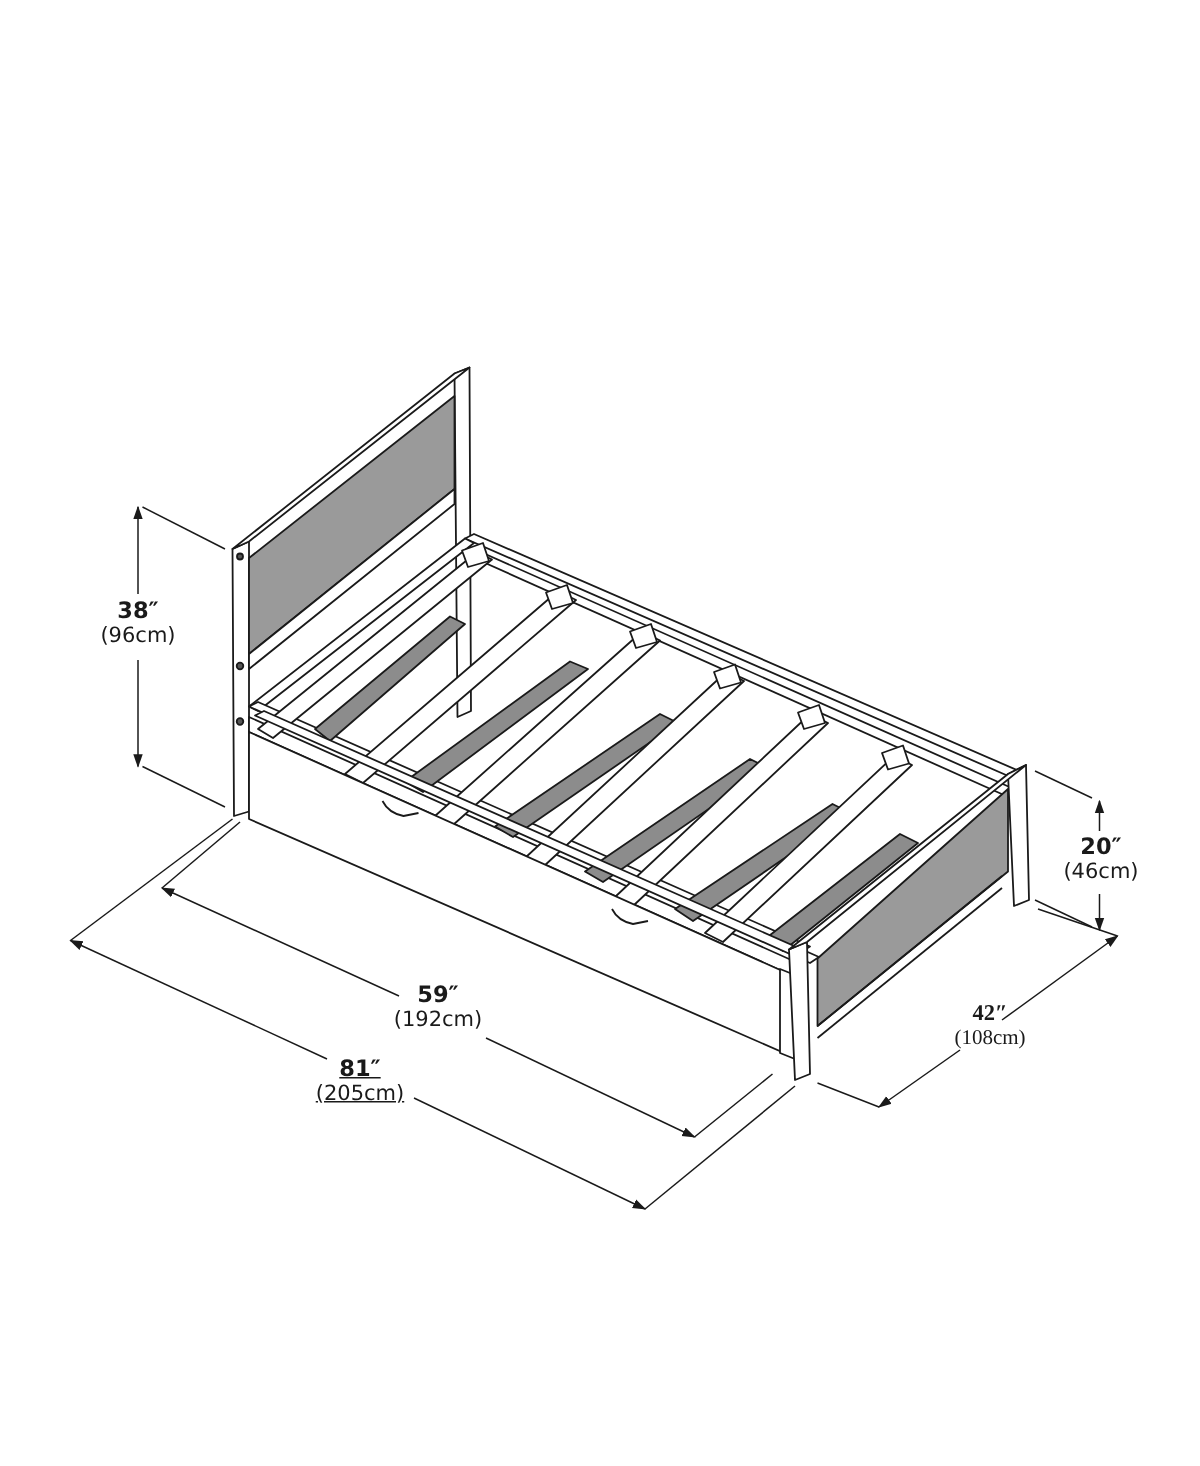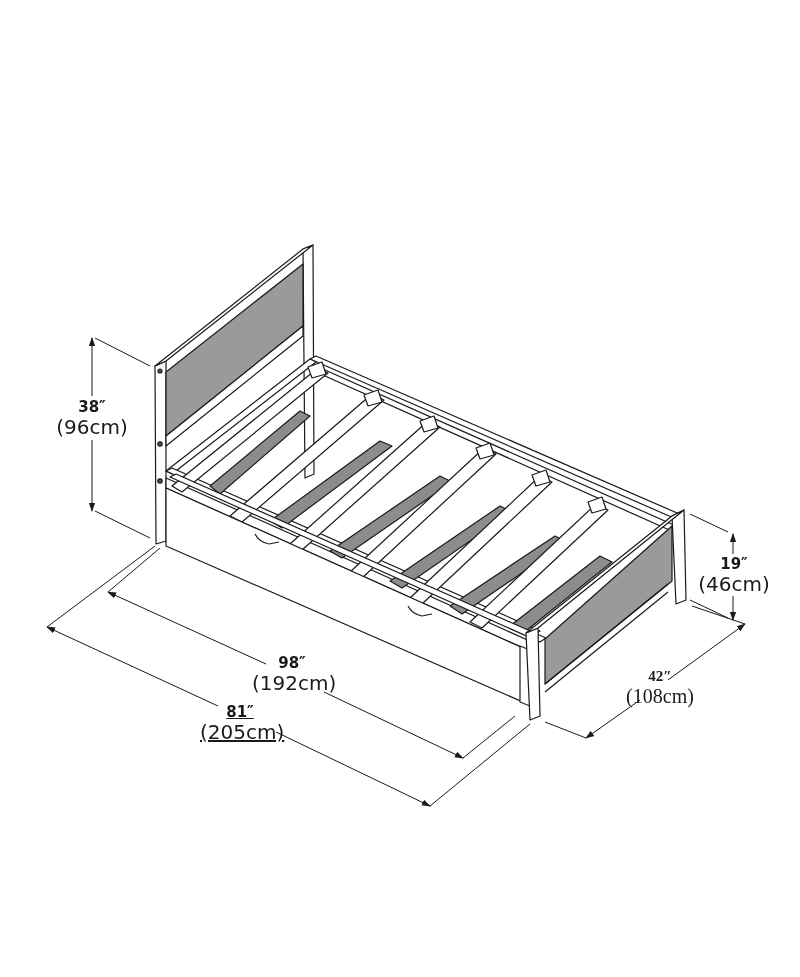--- a/index.html
+++ b/index.html
@@ -1,20 +1,20 @@
 <!DOCTYPE html>
 <html><head>
   <meta charset="utf-8">
   <style>
     html, body { margin: 0; padding: 0; background: #ffffff; }
     body { width: 800px; height: 977px; position: relative; overflow: hidden; font-family: "DejaVu Sans", sans-serif; }
     #canvas { position: absolute; left: 0; top: 16px; width: 636px; height: 977px; }
     .dim-label { position: absolute; text-align: center; color: #1a1a1a; line-height: 1.15; }
     .dim-label .in { font-weight: bold; font-size: 15px; display: block; }
-    .dim-label .cm { font-size: 20px; display: block; }
+    .dim-label .cm { font-size: 14px; display: block; }
   </style>
 </head>
 <body>
 
 <div id="canvas">
   <svg width="800" height="977" viewBox="0 0 800 977" xmlns="http://www.w3.org/2000/svg">
     <defs>
       <marker id="arrow" viewBox="0 0 10 10" refX="9" refY="5" markerWidth="9" markerHeight="9" orient="auto-start-reverse">
         <path d="M0,1.5 L10,5 L0,8.5 z" fill="#1a1a1a"></path>
       </marker>
@@ -133,26 +133,26 @@
     </g>
   </svg>
 
   
   <div class="dim-label" style="left:52px; top:383px; width:80px;">
     <span class="in">38″</span>
     <span class="cm">(96cm)</span>
   </div>
 
   <div class="dim-label" style="left:694px; top:540px; width:80px;">
-    <span class="in">19″</span>
+    <span class="in">20″</span>
     <span class="cm">(46cm)</span>
   </div>
 
   <div class="dim-label" style="left:252px; top:639px; width:80px;">
-    <span class="in">98″</span>
+    <span class="in">59″</span>
     <span class="cm">(192cm)</span>
   </div>
 
   <div class="dim-label" style="left:200px; top:688px; width:80px;text-decoration:underline;">
     <span class="in">81″</span>
     <span class="cm">(205cm)</span>
   </div>
 
   <div class="dim-label" style="left:618px; top:652px; width:84px;font-family:Liberation Serif, serif;">
     <span class="in">42″</span>

